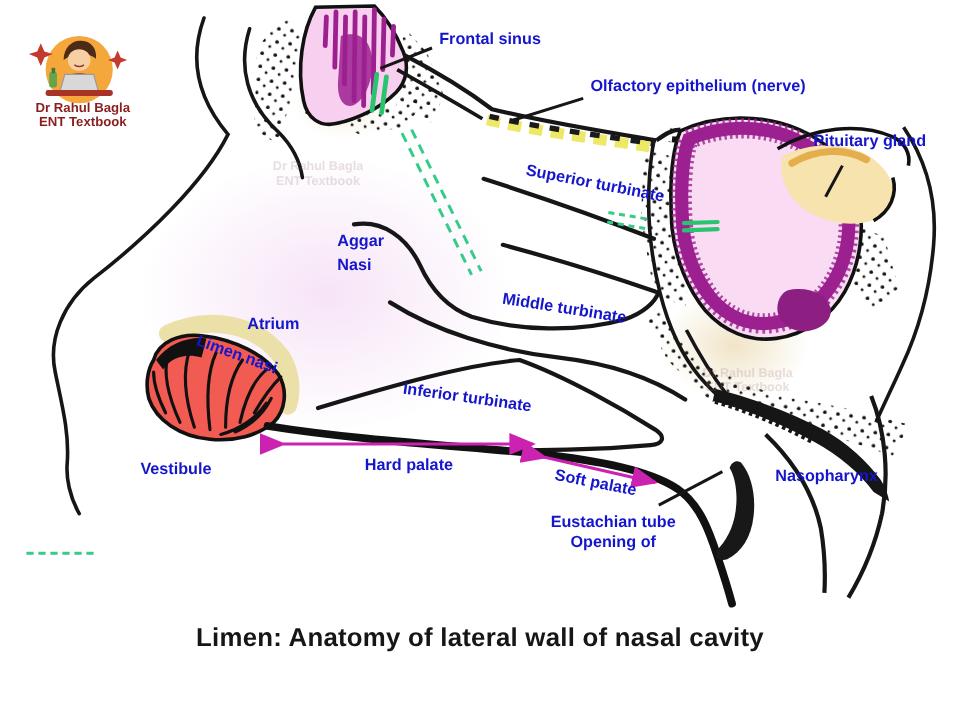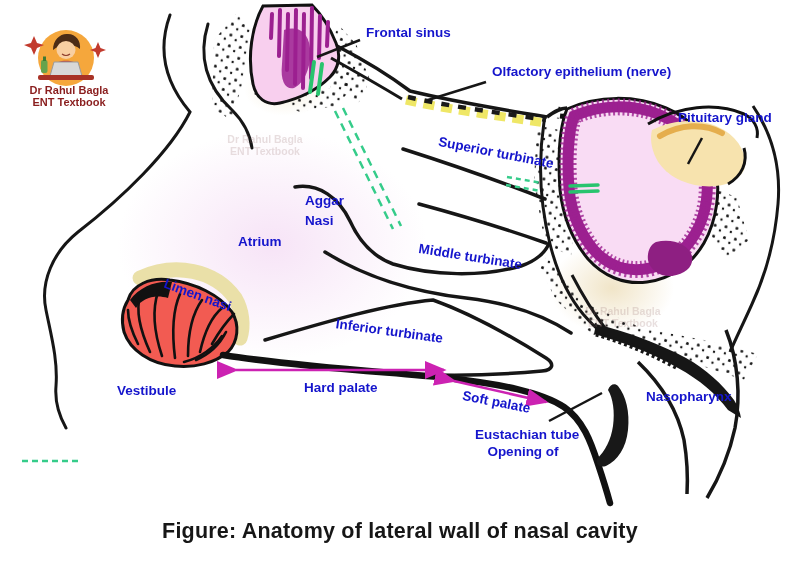--- a/index.html
+++ b/index.html
@@ -2,21 +2,21 @@
 <html><head>
 <meta charset="utf-8">
 <style>
   html,body{margin:0;padding:0;background:#fff;}
   .stage{position:relative;width:800px;height:586px;background:#ffffff;overflow:hidden;
          font-family:"Liberation Sans",sans-serif;}
   .stage svg{position:absolute;left:0;top:0;}
   .lbl{position:absolute;color:#1515cc;font-weight:bold;font-size:13.5px;line-height:15px;
        white-space:nowrap;transform-origin:left top;}
   .lbl.big{font-size:15px;line-height:20px;}
-  .lbl.two span{display:block;margin-left:24px;}
+  .lbl.two span{display:block;}
   .caption{position:absolute;left:0;top:519px;width:800px;text-align:center;color:#161616;
            font-weight:bold;font-size:21.5px;letter-spacing:.2px;}
   .logo-text{position:absolute;color:#8a1e1e;font-weight:bold;font-size:11px;line-height:12px;
              text-align:center;width:120px;}
   .watermark{position:absolute;color:rgba(150,110,110,.22);font-weight:bold;font-size:10.5px;
              line-height:12px;text-align:center;width:110px;}
 </style>
 </head>
 <body>
 
@@ -208,28 +208,28 @@
   </div>
 
   <div class="lbl" style="left:366px;top:25px;">Frontal sinus</div>
   <div class="lbl" style="left:492px;top:64px;">Olfactory epithelium (nerve)</div>
   <div class="lbl" style="left:678px;top:110px;">Pituitary gland</div>
   <div class="lbl" style="left:440px;top:134px;transform:rotate(11deg);">Superior turbinate</div>
   <div class="lbl two" style="left:281px;top:191px;line-height:20px;">
     <span>Aggar</span>
     <span>Nasi</span>
   </div>
-  <div class="lbl" style="left:206px;top:234px;margin-left:32px;">Atrium</div>
+  <div class="lbl" style="left:206px;top:262px;">Atrium</div>
   <div class="lbl" style="left:420px;top:241px;transform:rotate(9deg);">Middle turbinate</div>
   <div class="lbl" style="left:167px;top:276px;transform:rotate(20deg);">Limen nasi</div>
   <div class="lbl" style="left:337px;top:316px;transform:rotate(8deg);">Inferior turbinate</div>
   <div class="lbl" style="left:117px;top:383px;">Vestibule</div>
   <div class="lbl" style="left:304px;top:380px;">Hard palate</div>
   <div class="lbl" style="left:464px;top:388px;transform:rotate(11deg);">Soft palate</div>
   <div class="lbl" style="left:646px;top:389px;">Nasopharynx</div>
   <div class="lbl two" style="left:451px;top:426px;width:120px;text-align:center;line-height:17px;">
     <span>Eustachian tube</span>
     <span>Opening of</span>
   </div>
 
-  <div class="caption">Figure: Anatomy of lateral wall of nasal cavity</div>
+  <div class="caption">Limen: Anatomy of lateral wall of nasal cavity</div>
 
 </div>
 
 </body></html>

